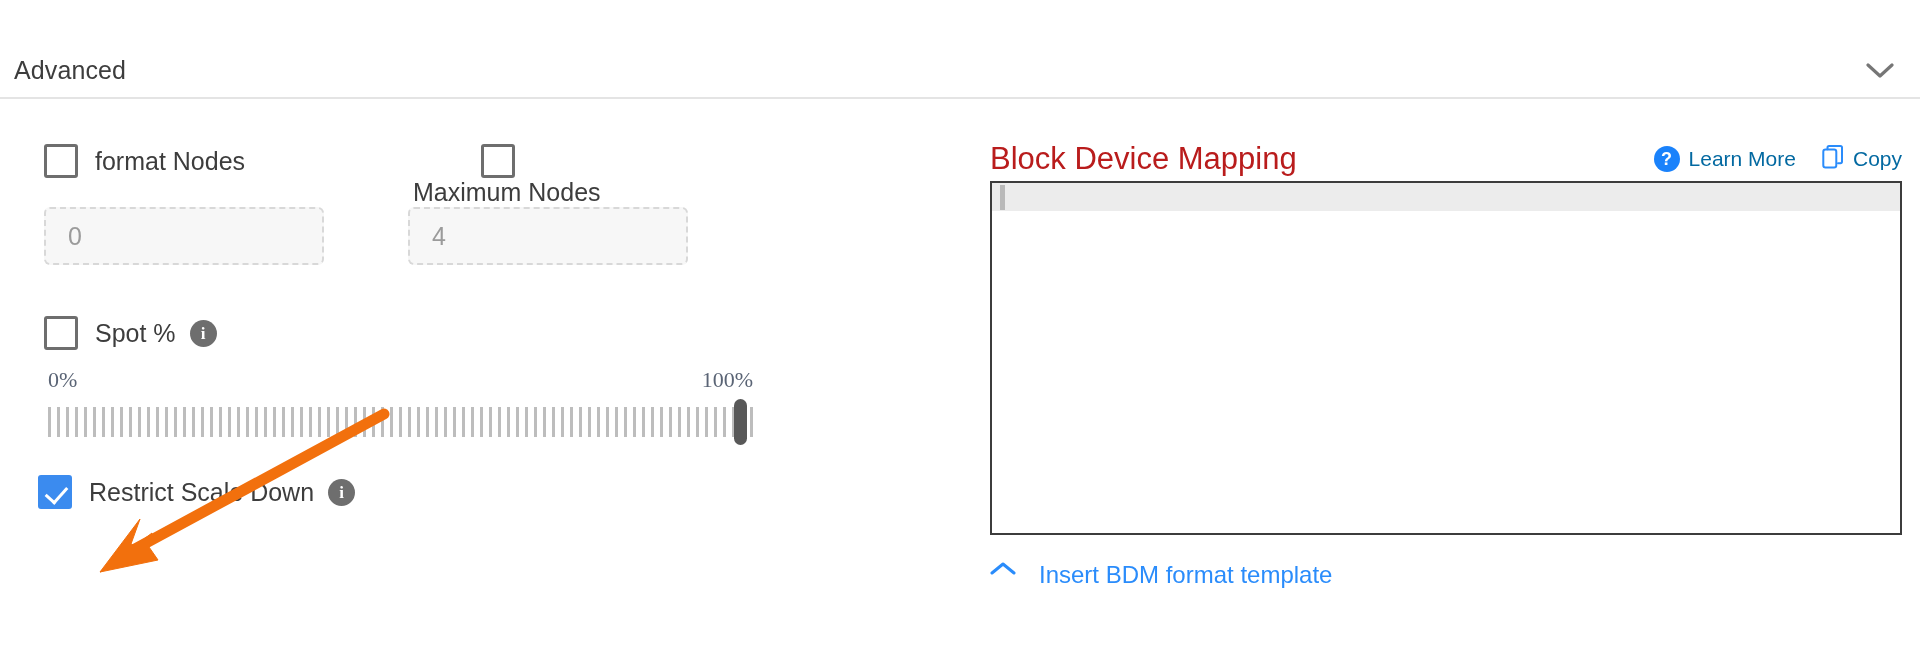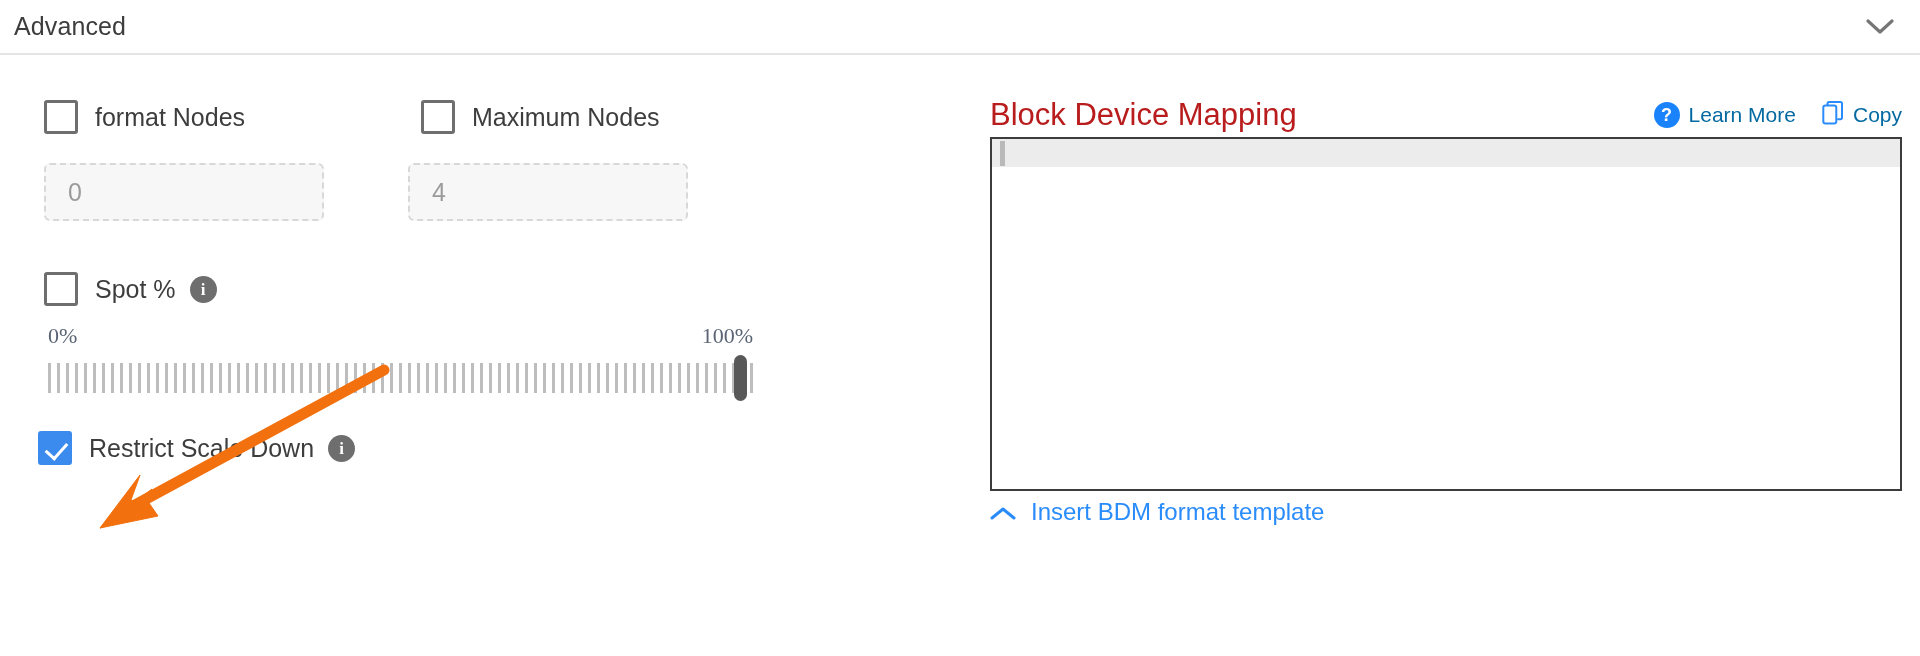--- a/index.html
+++ b/index.html
@@ -7,20 +7,21 @@
     margin: 0; padding: 0;
     background: #ffffff;
     font-family: "Liberation Sans", sans-serif;
   }
   #page {
     position: relative;
     width: 1920px;
     height: 586px;
     background: #ffffff;
     overflow: hidden;
+    margin-top: 44px;
   }
 
   
   .section-header {
     position: absolute;
     left: 0; top: 0;
     width: 1920px; height: 55px;
     display: flex;
     align-items: center;
     justify-content: space-between;
@@ -211,24 +212,24 @@
   }
   .editor-caret {
     position: absolute;
     left: 8px; top: 2px;
     width: 5px; height: 25px;
     background: #b9b9b9;
   }
 
   .bdm-footer {
     position: absolute;
-    left: 0; top: 443px;
-    display: flex;
-    align-items: flex-end;
-    gap: 15px;
+    left: 0; top: 462px;
+    display: flex;
+    align-items: flex-start;
+    gap: 23px;
     cursor: pointer;
   }
   .bdm-footer .label {
     font-size: 24px;
     color: #2a8cfb;
   }
 
   
   .annotation {
     position: absolute;
@@ -252,21 +253,21 @@
   </div>
 
   <div class="left-col">
 
     <div class="cb-row" style="left:44px; top:45px;">
       <div class="checkbox"></div>
       <div class="cb-label">format Nodes</div>
     </div>
     <div class="num-input" style="left:44px; top:108px; width:280px;">0</div>
 
-    <div class="cb-row" style="left:421px; top:45px;">
+    <div class="cb-row" style="left:396px; top:45px;flex-direction:column;">
       <div class="checkbox"></div>
       <div class="cb-label">Maximum Nodes</div>
     </div>
     <div class="num-input" style="left:408px; top:108px; width:280px;">4</div>
 
     <div class="cb-row" style="left:44px; top:217px;">
       <div class="checkbox"></div>
       <div class="cb-label">Spot %</div>
       <div class="info-icon">i</div>
     </div>

